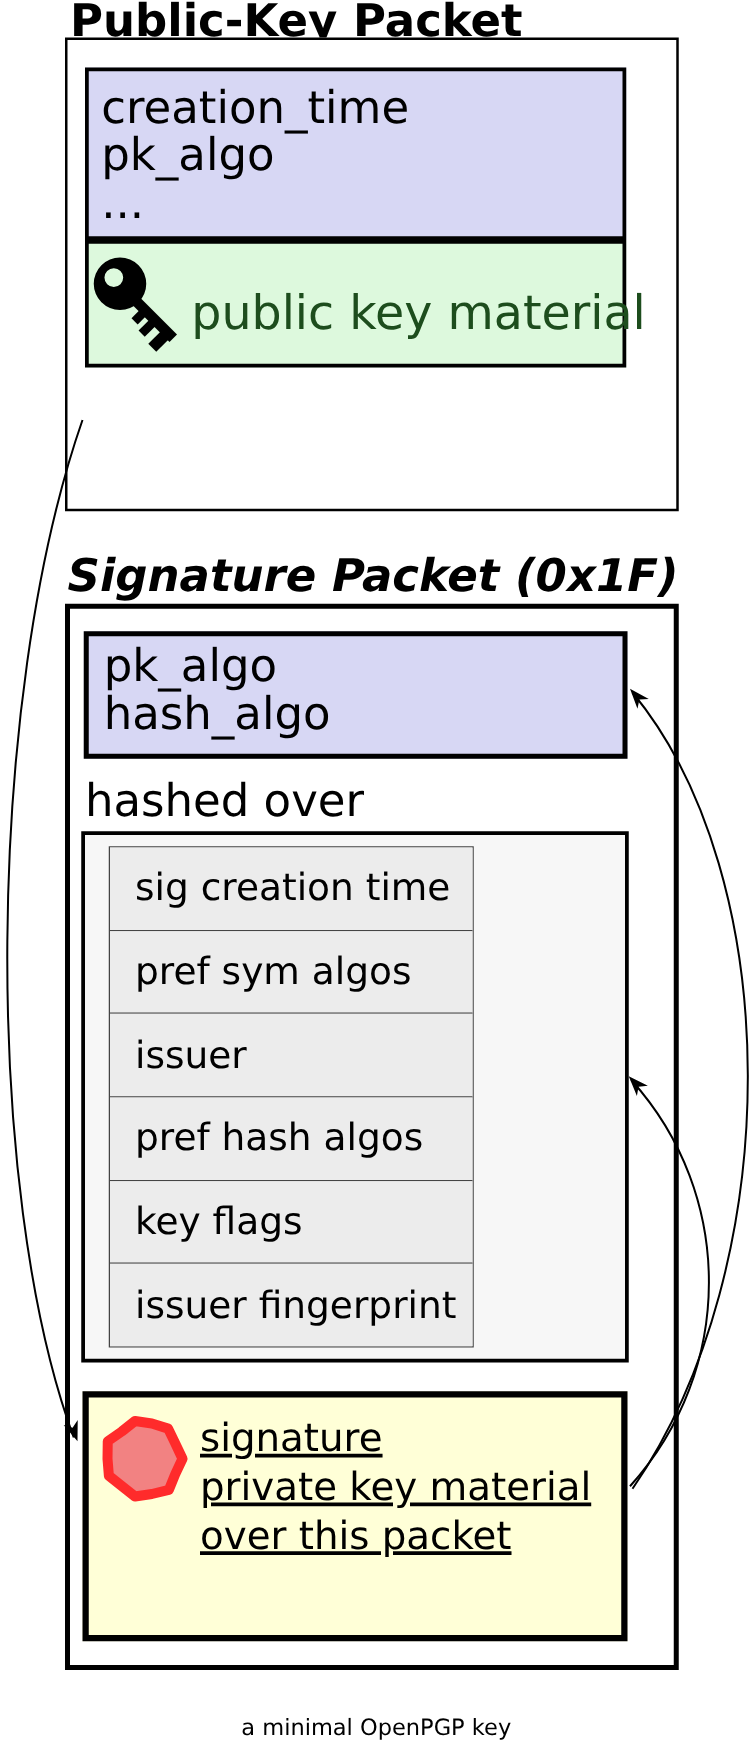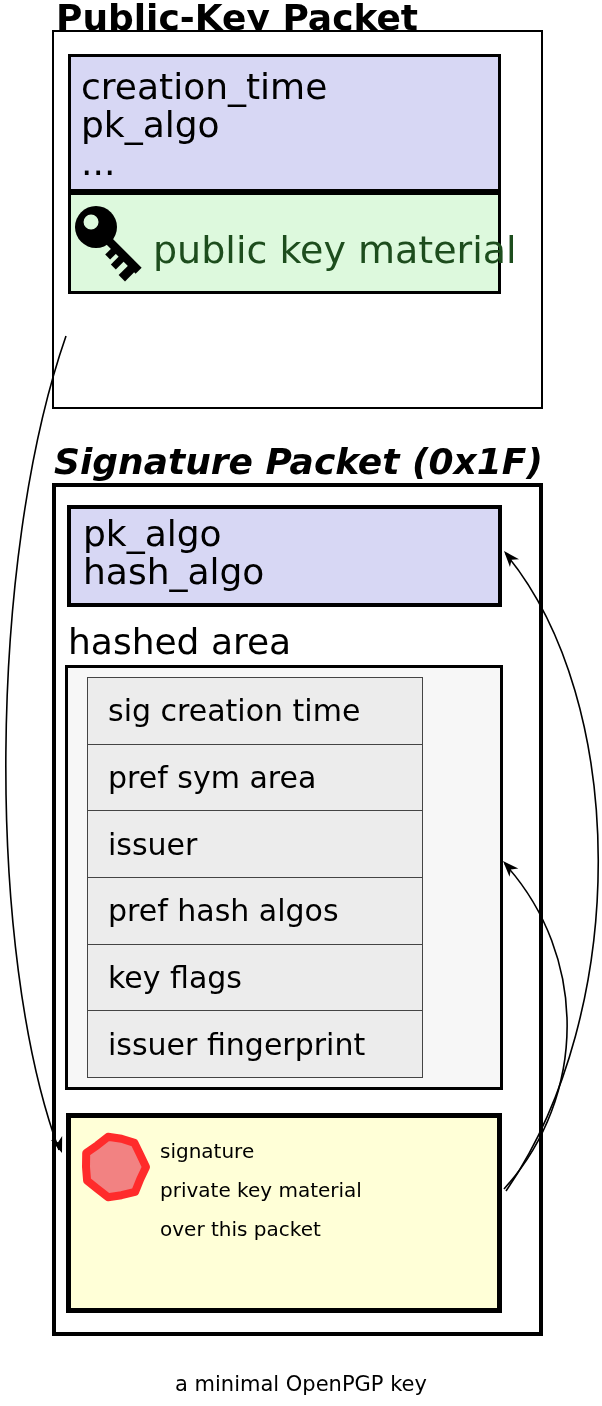--- a/index.html
+++ b/index.html
@@ -15,22 +15,22 @@
   .fields-box{background:#d7d7f4;border:3px solid #000;}
   .fields-box.thick{border-width:4px;}
   .material-box{background:#ddf9dd;border:3px solid #000;}
   .material-label{color:#1d4d1d;font-size:38px;line-height:1;white-space:nowrap;}
   .hashed-box{background:#f7f7f7;border:3px solid #000;}
   .rows{border:1px solid #444;display:flex;flex-direction:column;}
   .row{flex:1;background:#ececec;border-bottom:1px solid #444;display:flex;align-items:center;
        padding-left:20px;font-size:30px;white-space:nowrap;}
   .row:last-child{border-bottom:none;}
   .sig-box{background:#ffffd7;border:5px solid #000;}
-  .sig-lines{font-size:20px;line-height:39px;white-space:nowrap;}
-  .caption{font-size:21px;line-height:1;text-align:center;}
+  .sig-lines{font-size:31px;line-height:39px;white-space:nowrap;text-decoration:underline;}
+  .caption{font-size:18px;line-height:1;text-align:center;}
   svg.overlay{position:absolute;left:0;top:0;pointer-events:none;}
 </style>
 </head>
 <body>
 
 <div id="canvas">
 
   <div class="abs title" style="left:56px;top:0px;">Public-Key Packet</div>
 
   <div class="abs outer-packet" style="left:52px;top:30px;width:491px;height:379px;"></div>
@@ -59,26 +59,26 @@
   <div class="abs title" style="left:54px;top:444px;font-style:italic;">Signature Packet (0x1F)</div>
 
   <div class="abs outer-packet thick" style="left:52px;top:483px;width:491px;height:853px;"></div>
 
   <div class="abs fields-box thick" style="left:67px;top:505px;width:435px;height:102px;"></div>
   <div class="abs bodytext" style="left:83px;top:515px;">
     <div>pk_algo</div>
     <div>hash_algo</div>
   </div>
 
-  <div class="abs bodytext" style="left:68px;top:624px;line-height:1;">hashed area</div>
+  <div class="abs bodytext" style="left:68px;top:624px;line-height:1;">hashed over</div>
 
   <div class="abs hashed-box" style="left:65px;top:665px;width:438px;height:425px;"></div>
-  <div class="abs rows" style="left:87px;top:677px;width:336px;height:401px;justify-content:space-between;">
+  <div class="abs rows" style="left:87px;top:677px;width:292px;height:401px;justify-content:space-between;">
     <div class="row">sig creation time</div>
-    <div class="row">pref sym area</div>
+    <div class="row">pref sym algos</div>
     <div class="row">issuer</div>
     <div class="row">pref hash algos</div>
     <div class="row">key flags</div>
     <div class="row">issuer fingerprint</div>
   </div>
 
   <div class="abs sig-box" style="left:66px;top:1113px;width:436px;height:200px;"></div>
 
   <svg class="abs" style="left:75px;top:1127px;" width="80" height="80" viewBox="0 0 80 80">
     <path fill="#f28282" stroke="#ff2b2b" stroke-width="8" stroke-linejoin="round" d="M71 40 L65.2 52.3 L60.1 64.9 L46.5 68.2 L33 70.2 L22.4 61.8 L12.1 53.6 L11 40

